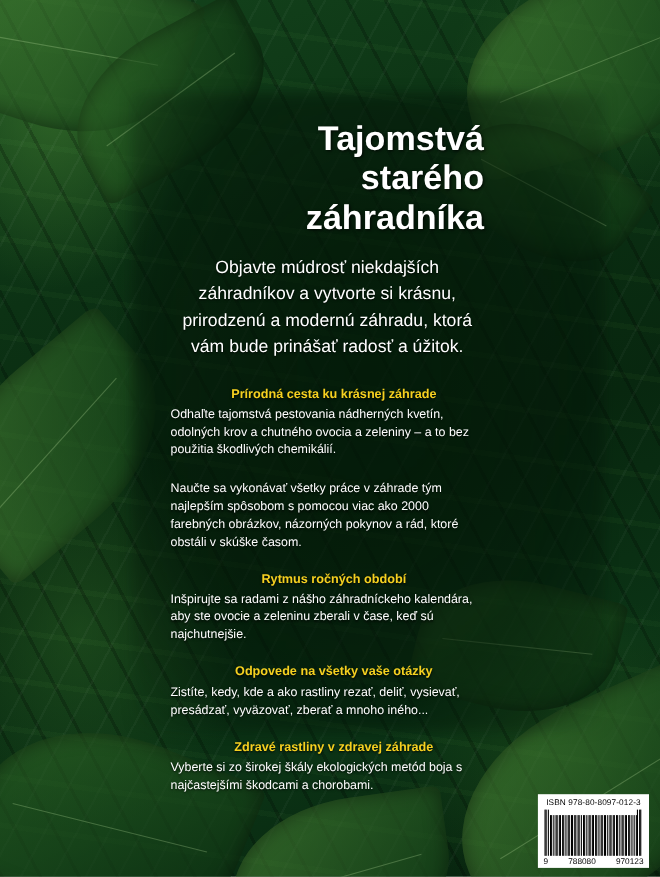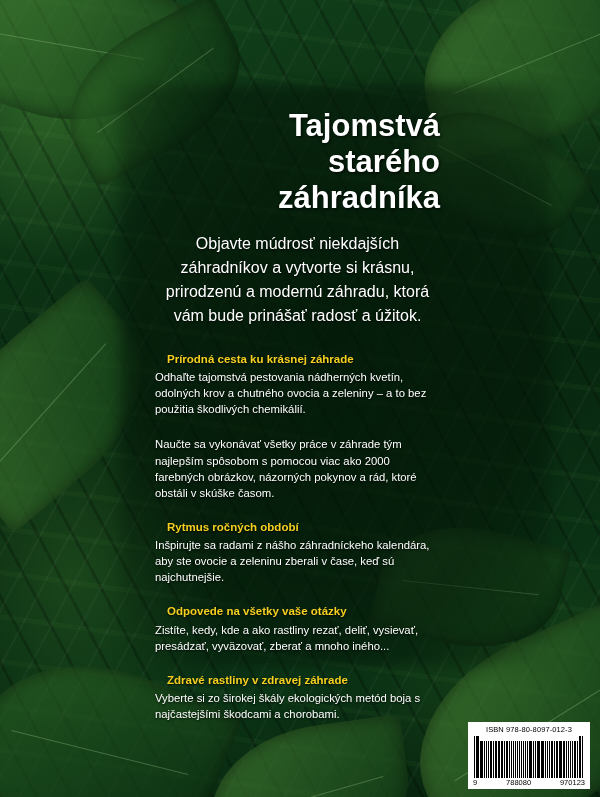--- a/index.html
+++ b/index.html
@@ -106,35 +106,36 @@
   }
 
   .section { margin-bottom: 19px; }
   .section-head {
     color: #f5d020;
     font-weight: bold;
     font-size: 11.5px;
     line-height: 1.35;
     margin: 0 0 2px 12px;
     text-shadow: 0 1px 2px rgba(0,0,0,0.85);
+    text-align: center;
   }
   .section-body {
     color: #ffffff;
     font-size: 11.3px;
     line-height: 1.42;
     margin: 0;
     text-shadow: 0 1px 2px rgba(0,0,0,0.8);
   }
 
   
   .isbn-box {
     position: absolute;
     right: 10px;
     bottom: 8px;
-    width: 122px;
+    width: 101px;
     background: #ffffff;
     padding: 3px 4px 2px 4px;
     box-sizing: border-box;
   }
   .isbn-text {
     font-size: 7.5px;
     color: #000;
     text-align: center;
     letter-spacing: 0.1px;
     margin-bottom: 2px;

